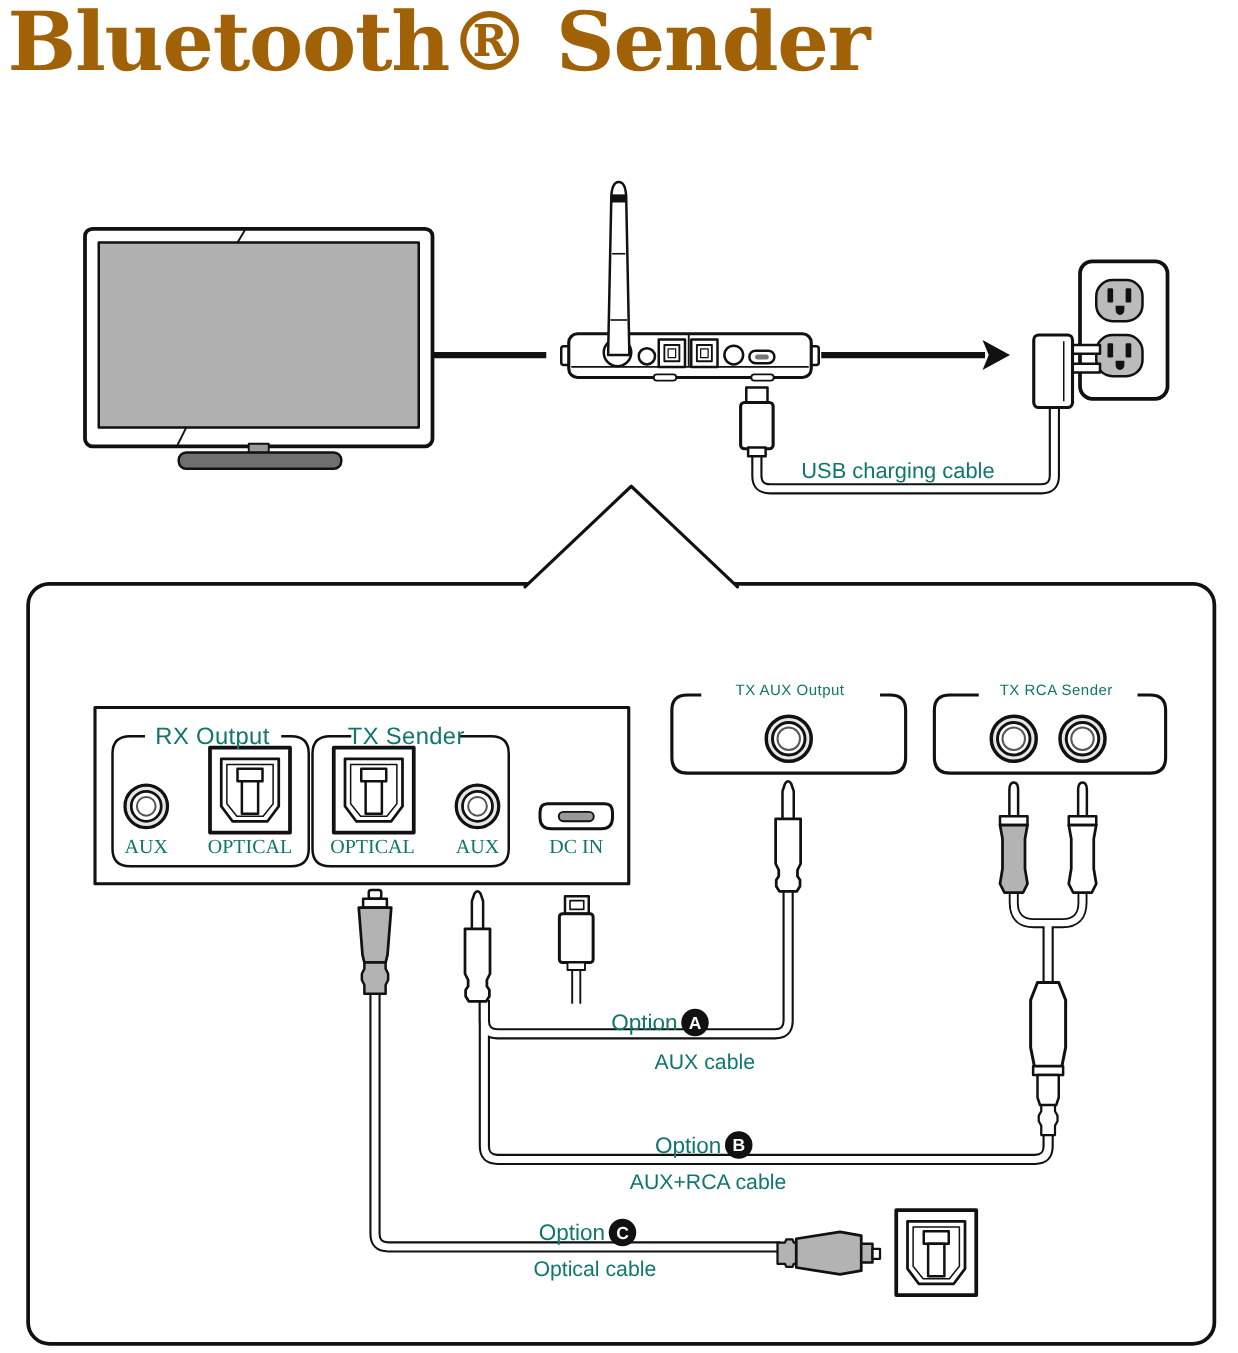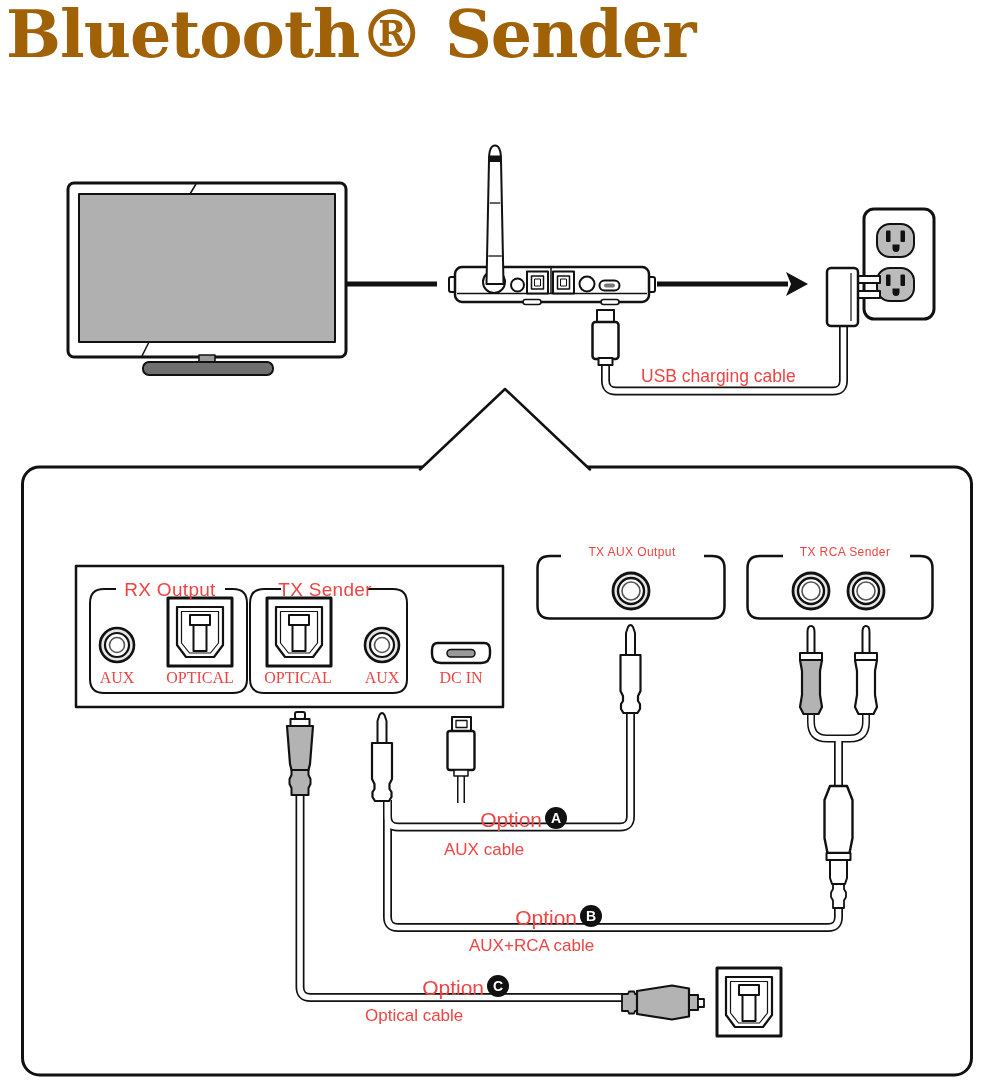--- a/index.html
+++ b/index.html
@@ -1,35 +1,35 @@
 <!DOCTYPE html>
 <html><head>
 <meta charset="utf-8">
 <style>
   html,body{margin:0;padding:0;background:#fff;}
   .stage{position:relative;width:990px;height:1082px;background:#fff;overflow:hidden;
          font-family:"Liberation Sans",sans-serif;color:#1a1a1a;}
   .art{position:absolute;left:0;top:0;}
-  .t{position:absolute;white-space:nowrap;color:#ef4444;}
+  .t{position:absolute;white-space:nowrap;color:#0f766e;}
   .title{left:6px;top:0;font-family:"DejaVu Serif",serif;font-weight:bold;
          font-size:65px;line-height:1.05;letter-spacing:-1px;color:#a16207;}
   .usb-label{left:641px;top:366px;font-size:17.5px;}
   .grp{font-size:19px;text-align:center;letter-spacing:.3px;}
   .rx-grp{left:95px;top:579px;width:150px;}
   .tx-grp{left:250px;top:579px;width:150px;}
   .port{font-size:16px;text-align:center;width:80px;top:669px;font-family:Liberation Serif, serif;}
   .p-aux1{left:77px;} .p-opt1{left:160px;} .p-opt2{left:258px;} .p-aux2{left:342px;} .p-dcin{left:421px;}
   .outbox{font-size:12px;text-align:center;width:180px;top:545px;letter-spacing:.4px;}
   .txaux{left:542px;} .txrca{left:755px;}
-  .optword{font-size:21px;text-align:right;width:100px;}
+  .optword{font-size:18px;text-align:right;width:100px;}
   .ow-a{left:442px;top:808px;} .ow-b{left:477px;top:906px;} .ow-c{left:384px;top:976px;}
   .badge{position:absolute;width:22px;height:22px;border-radius:50%;background:#111;color:#fff;
          font-weight:bold;font-size:14px;line-height:22px;text-align:center;}
   .bg-a{left:545px;top:807px;} .bg-b{left:580px;top:905px;} .bg-c{left:487px;top:975px;}
-  .cname{font-size:17px;text-align:left;width:160px;}
+  .cname{font-size:17px;text-align:right;width:160px;}
   .cn-a{left:444px;top:840px;} .cn-b{left:469px;top:936px;} .cn-c{left:365px;top:1006px;}
 </style>
 </head>
 <body>
 
 <div class="stage">
 
 <svg class="art" width="990" height="1082" viewBox="0 0 990 1082" fill="none" stroke-linejoin="round">
   <defs>
     <g id="toslink">

